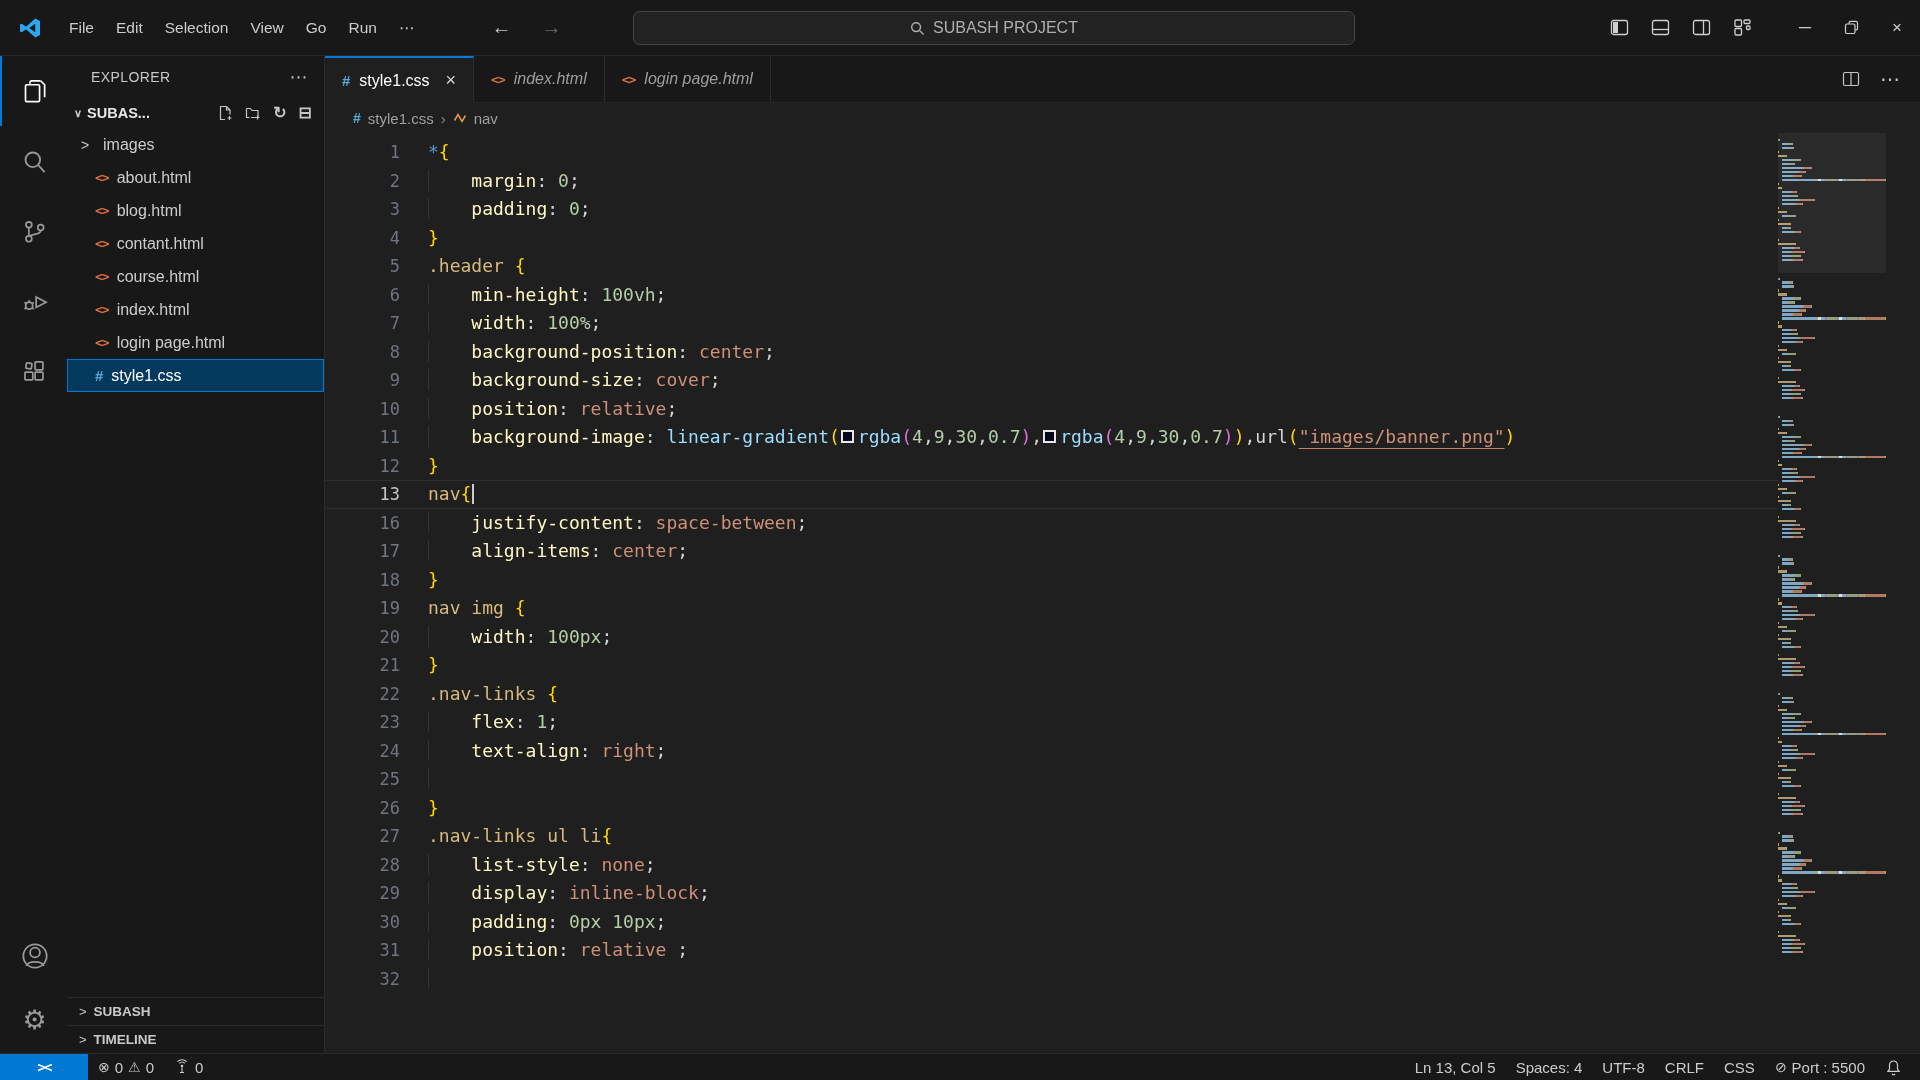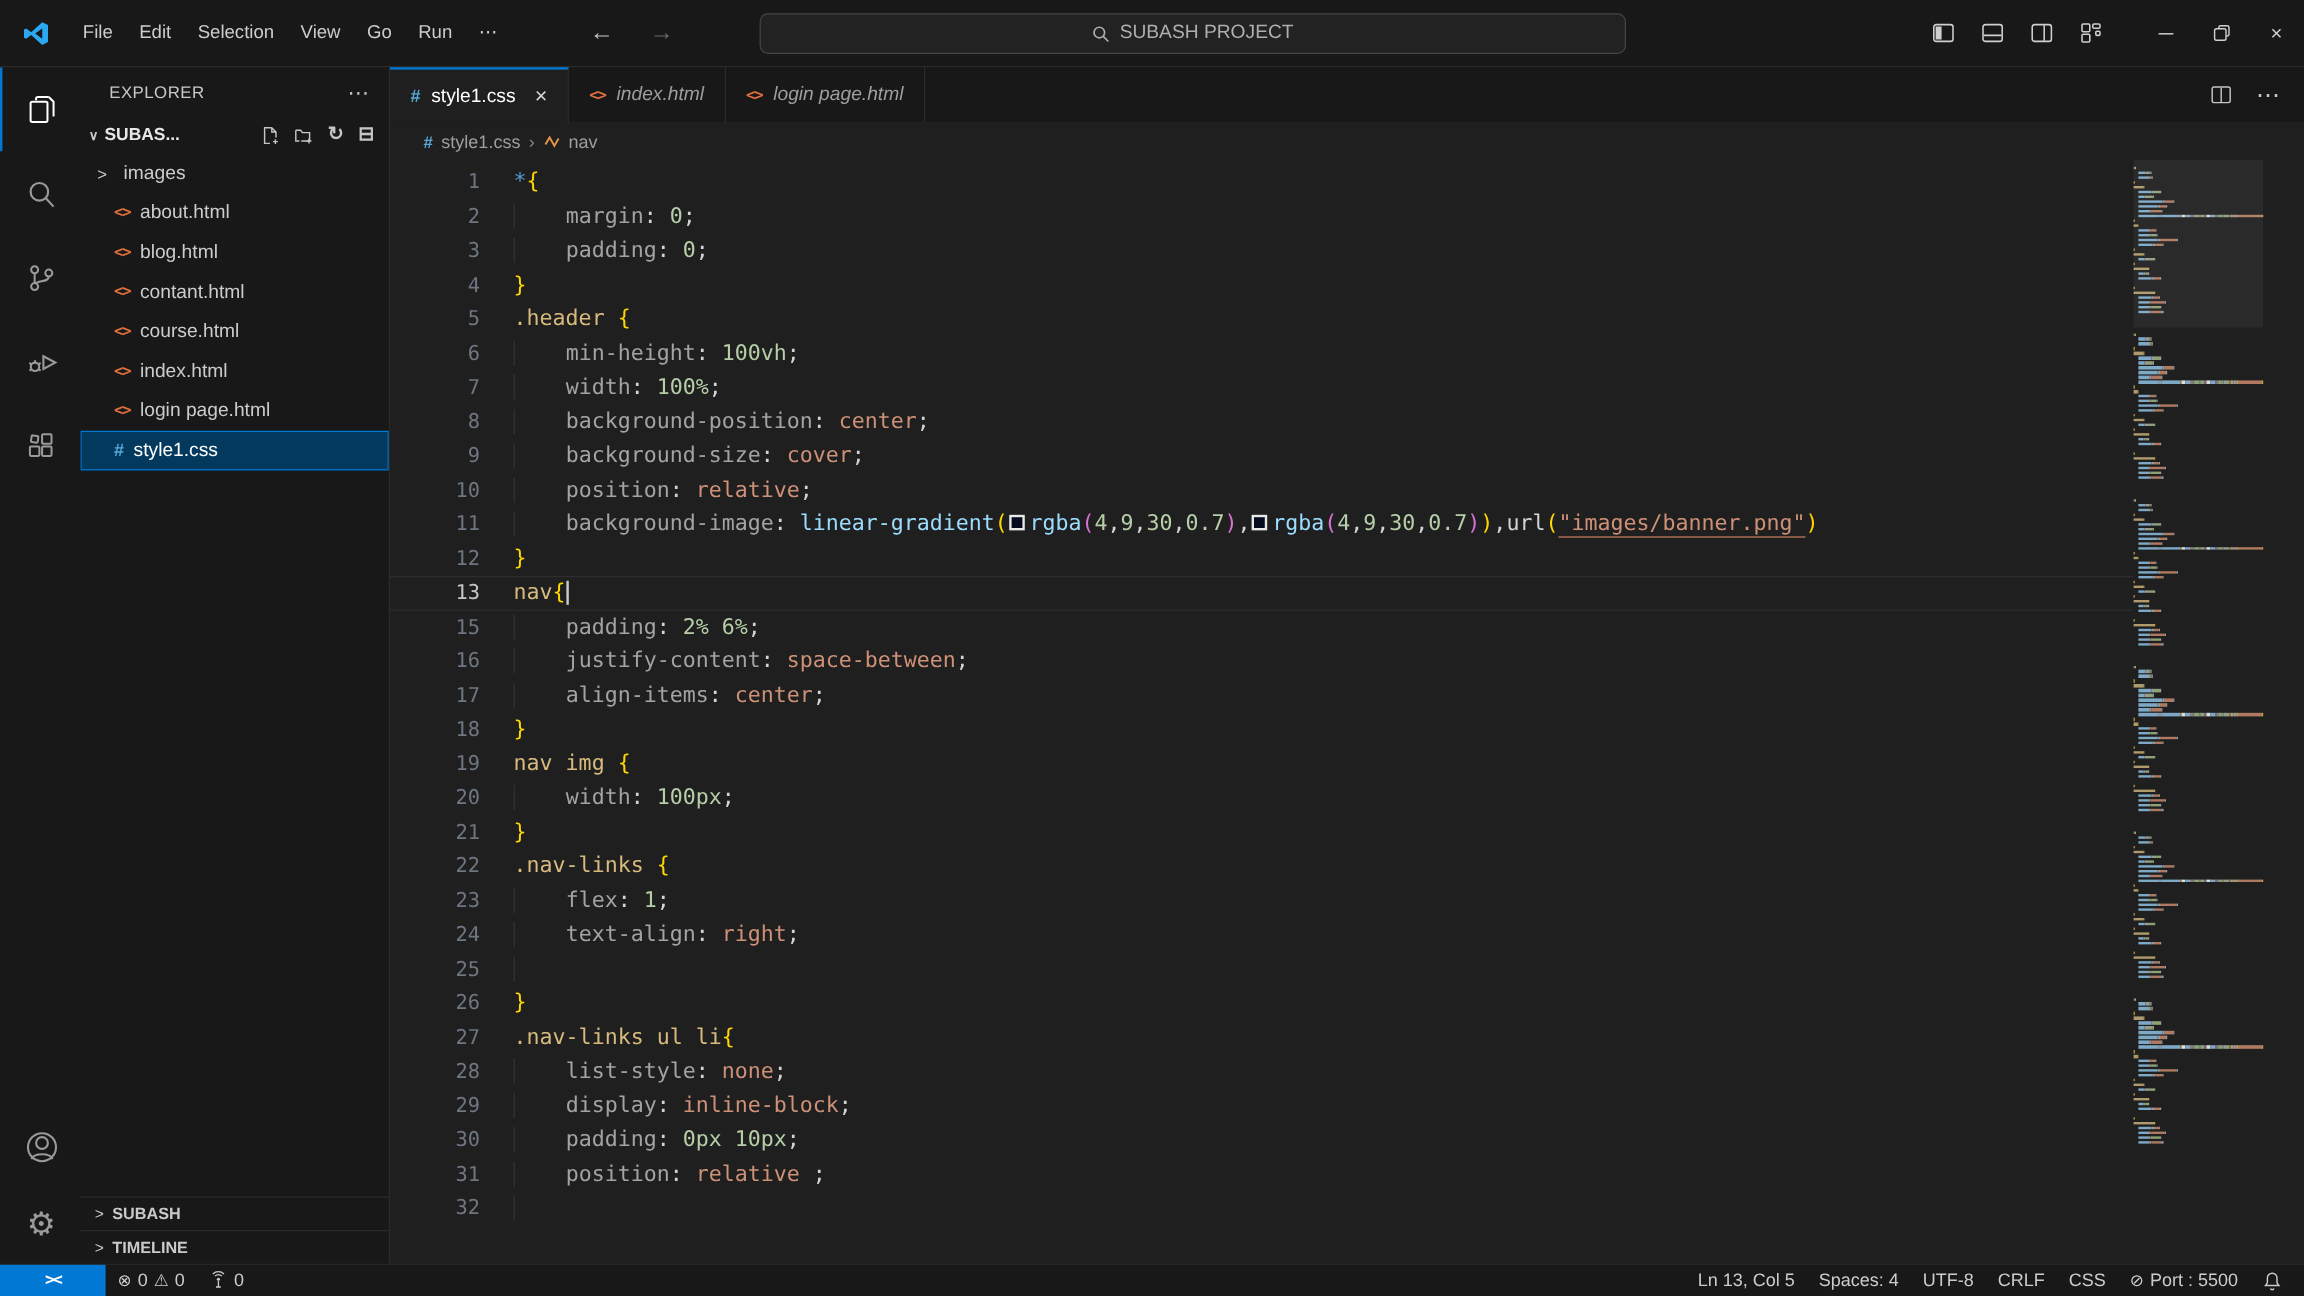--- a/index.html
+++ b/index.html
@@ -60,21 +60,21 @@
   .bc-sep{color:#8a8a8a}
   .bc-css{color:#56a8d8;font-weight:bold;font-size:14px}
   
   .code-area{flex:1;display:flex;overflow:hidden;position:relative}
   .code-scroll{flex:1;padding-top:5px;font-family:"DejaVu Sans Mono",monospace;font-size:18px;min-width:0;overflow:hidden}
   .code-line{display:flex;height:28.5px;line-height:28.5px;white-space:pre}
   .code-line.active{box-shadow:inset 0 1px 0 #2e2e2e,inset 0 -1px 0 #2e2e2e}
   .line-num{flex:none;width:75px;text-align:right;color:#6e7681;font-size:17px}
   .code-line.active .line-num{color:#c6c6c6}
   .line-body{margin-left:28px}
-  .tk-prop{color:#a3a3a3}.tk-fn{color:#9CDCFE}
+  .tk-prop{color:#fef9c3}.tk-fn{color:#9CDCFE}
   .tk-punc{color:#d4d4d4}.tk-url{color:#d4d4d4}
   .tk-num{color:#B5CEA8}
   .tk-val{color:#CE9178}
   .tk-sel{color:#D7BA7D}
   .tk-star{color:#569CD6}
   .tk-b1{color:#FFD700}
   .tk-b2{color:#DA70D6}
   .tk-str{color:#CE9178;text-decoration:underline;text-underline-offset:5px;text-decoration-color:#c77f5f}
   .tk-ind{background:linear-gradient(#333,#333) 0 0/1px 100% no-repeat}
   .tk-swatch{display:inline-block;width:13px;height:13px;border:2px solid #e8e8e8;background:#04091e;
@@ -341,21 +341,20 @@
           <div class="code-line"><span class="line-num">4</span><span class="line-body"><span class="tk-b1">}</span></span></div>
           <div class="code-line"><span class="line-num">5</span><span class="line-body"><span class="tk-sel">.header</span><span class="tk-punc"> </span><span class="tk-b1">{</span></span></div>
           <div class="code-line"><span class="line-num">6</span><span class="line-body"><span class="tk-ind">    </span><span class="tk-prop">min-height</span><span class="tk-punc">: </span><span class="tk-num">100vh</span><span class="tk-punc">;</span></span></div>
           <div class="code-line"><span class="line-num">7</span><span class="line-body"><span class="tk-ind">    </span><span class="tk-prop">width</span><span class="tk-punc">: </span><span class="tk-num">100%</span><span class="tk-punc">;</span></span></div>
           <div class="code-line"><span class="line-num">8</span><span class="line-body"><span class="tk-ind">    </span><span class="tk-prop">background-position</span><span class="tk-punc">: </span><span class="tk-val">center</span><span class="tk-punc">;</span></span></div>
           <div class="code-line"><span class="line-num">9</span><span class="line-body"><span class="tk-ind">    </span><span class="tk-prop">background-size</span><span class="tk-punc">: </span><span class="tk-val">cover</span><span class="tk-punc">;</span></span></div>
           <div class="code-line"><span class="line-num">10</span><span class="line-body"><span class="tk-ind">    </span><span class="tk-prop">position</span><span class="tk-punc">: </span><span class="tk-val">relative</span><span class="tk-punc">;</span></span></div>
           <div class="code-line"><span class="line-num">11</span><span class="line-body"><span class="tk-ind">    </span><span class="tk-prop">background-image</span><span class="tk-punc">: </span><span class="tk-fn">linear-gradient</span><span class="tk-b1">(</span><span class="tk-swatch"></span><span class="tk-fn">rgba</span><span class="tk-b2">(</span><span class="tk-num">4</span><span class="tk-punc">,</span><span class="tk-num">9</span><span class="tk-punc">,</span><span class="tk-num">30</span><span class="tk-punc">,</span><span class="tk-num">0.7</span><span class="tk-b2">)</span><span class="tk-punc">,</span><span class="tk-swatch"></span><span class="tk-fn">rgba</span><span class="tk-b2">(</span><span class="tk-num">4</span><span class="tk-punc">,</span><span class="tk-num">9</span><span class="tk-punc">,</span><span class="tk-num">30</span><span class="tk-punc">,</span><span class="tk-num">0.7</span><span class="tk-b2">)</span><span class="tk-b1">)</span><span class="tk-punc">,</span><span class="tk-url">url</span><span class="tk-b1">(</span><span class="tk-str">"images/banner.png"</span><span class="tk-b1">)</span></span></div>
           <div class="code-line"><span class="line-num">12</span><span class="line-body"><span class="tk-b1">}</span></span></div>
           <div class="code-line active"><span class="line-num">13</span><span class="line-body"><span class="tk-sel">nav</span><span class="tk-b1">{</span><span class="tk-cursor"></span></span></div>
-          <div class="code-line"><span class="line-num">15</span><span class="line-body"><span class="tk-ind">    </span><span class="tk-prop">padding</span><span class="tk-punc">: </span><span class="tk-num">2% 6%</span><span class="tk-punc">;</span></span></div>
           <div class="code-line"><span class="line-num">16</span><span class="line-body"><span class="tk-ind">    </span><span class="tk-prop">justify-content</span><span class="tk-punc">: </span><span class="tk-val">space-between</span><span class="tk-punc">;</span></span></div>
           <div class="code-line"><span class="line-num">17</span><span class="line-body"><span class="tk-ind">    </span><span class="tk-prop">align-items</span><span class="tk-punc">: </span><span class="tk-val">center</span><span class="tk-punc">;</span></span></div>
           <div class="code-line"><span class="line-num">18</span><span class="line-body"><span class="tk-b1">}</span></span></div>
           <div class="code-line"><span class="line-num">19</span><span class="line-body"><span class="tk-sel">nav img </span><span class="tk-b1">{</span></span></div>
           <div class="code-line"><span class="line-num">20</span><span class="line-body"><span class="tk-ind">    </span><span class="tk-prop">width</span><span class="tk-punc">: </span><span class="tk-num">100px</span><span class="tk-punc">;</span></span></div>
           <div class="code-line"><span class="line-num">21</span><span class="line-body"><span class="tk-b1">}</span></span></div>
           <div class="code-line"><span class="line-num">22</span><span class="line-body"><span class="tk-sel">.nav-links </span><span class="tk-b1">{</span></span></div>
           <div class="code-line"><span class="line-num">23</span><span class="line-body"><span class="tk-ind">    </span><span class="tk-prop">flex</span><span class="tk-punc">: </span><span class="tk-num">1</span><span class="tk-punc">;</span></span></div>
           <div class="code-line"><span class="line-num">24</span><span class="line-body"><span class="tk-ind">    </span><span class="tk-prop">text-align</span><span class="tk-punc">: </span><span class="tk-val">right</span><span class="tk-punc">;</span></span></div>
           <div class="code-line"><span class="line-num">25</span><span class="line-body"><span class="tk-ind">    </span></span></div>

